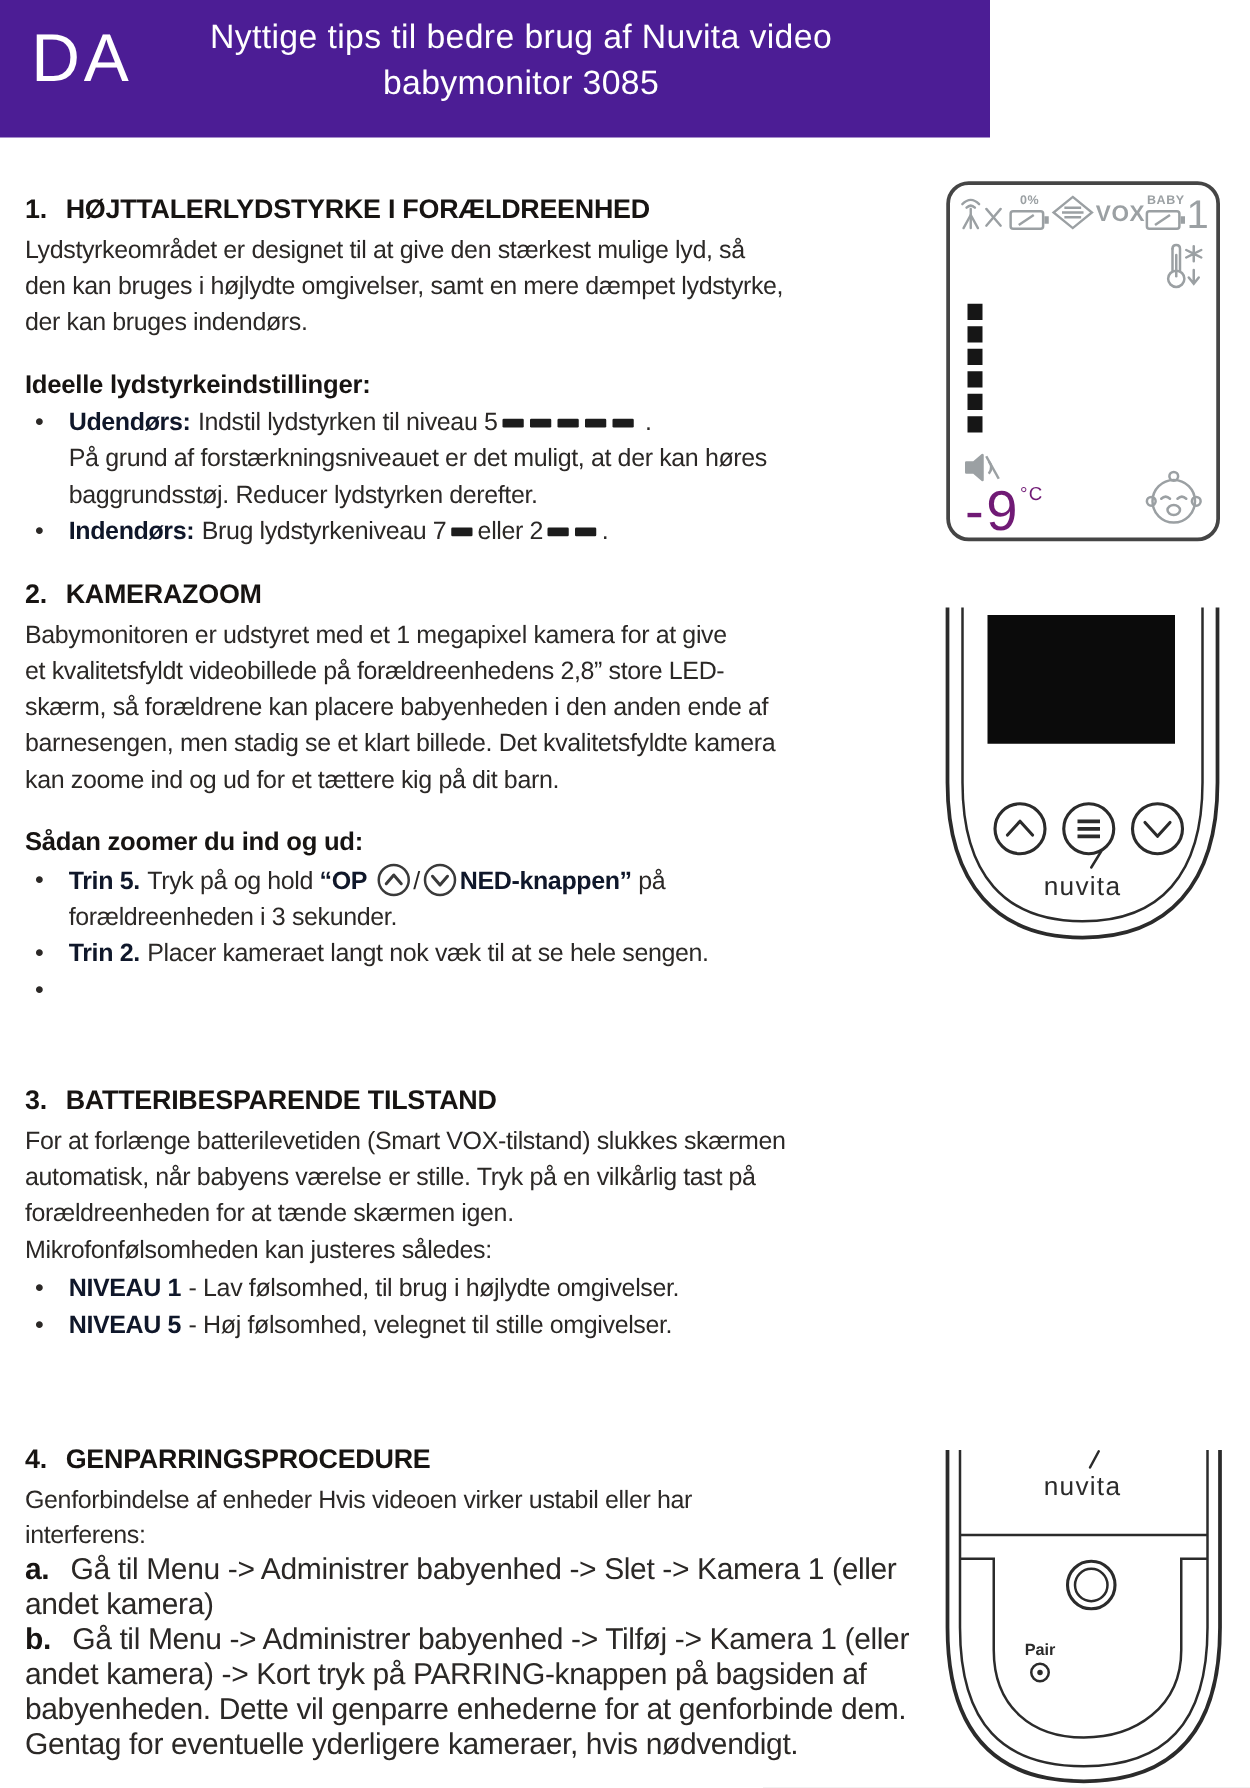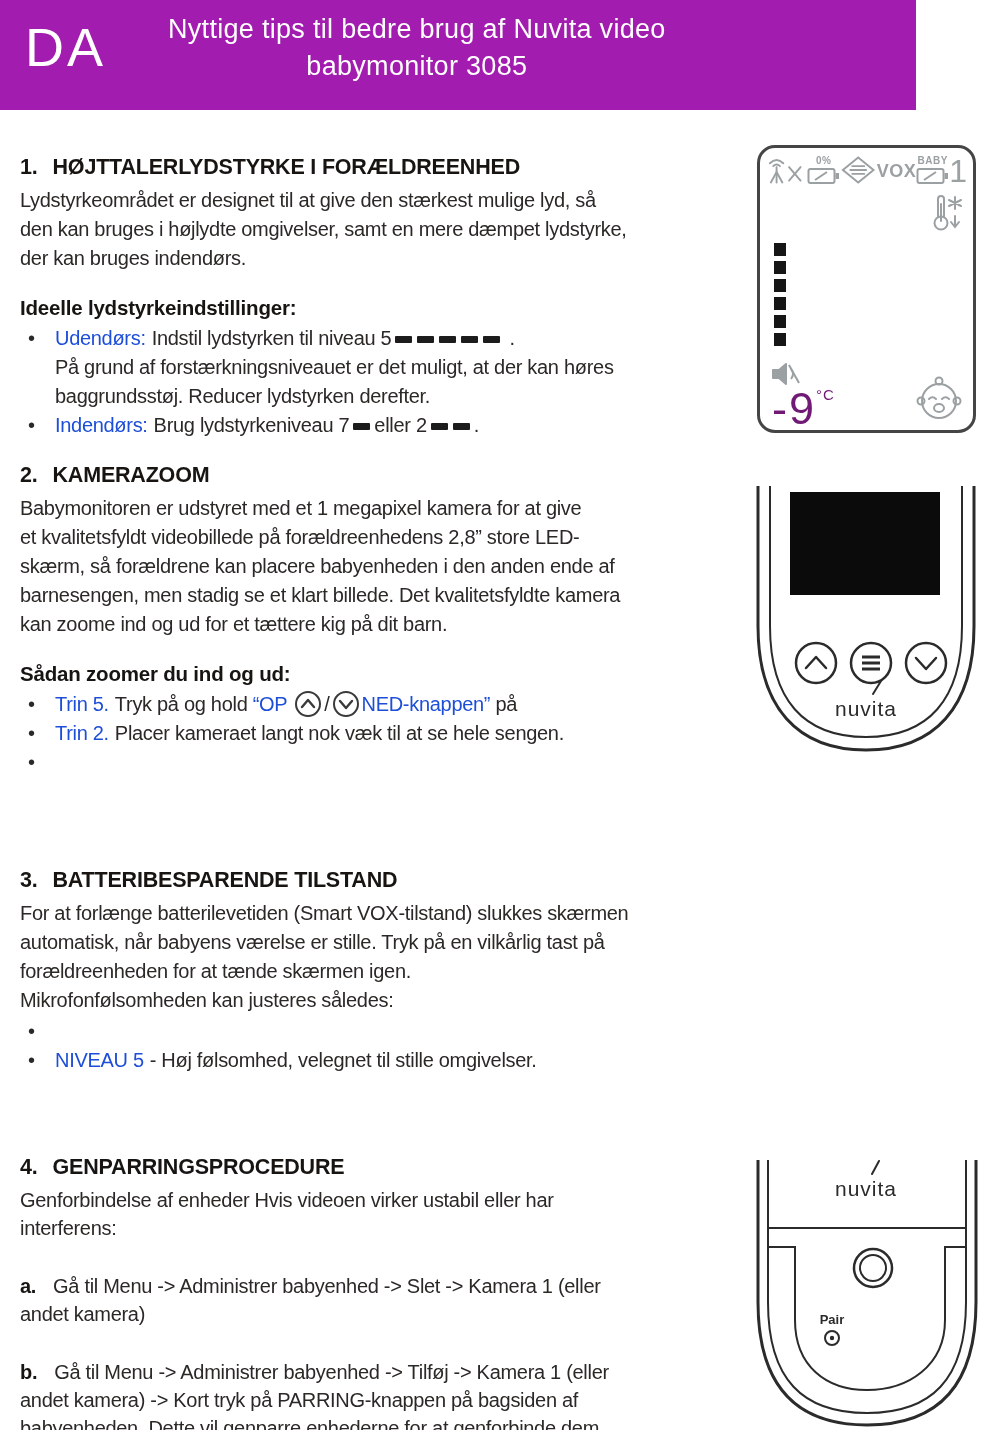--- a/index.html
+++ b/index.html
@@ -3,39 +3,39 @@
 <meta charset="utf-8">
 <style>
   * { margin:0; padding:0; box-sizing:border-box; }
   html,body { background:#e8e8e8; }
   .page {
     position:relative; width:1000px; height:1430px; background:#ffffff;
     font-family:"Liberation Sans", sans-serif; color:#2b2826; overflow:hidden;
     margin:0 auto;
   }
   
-  .hdr { position:absolute; left:0; top:0; width:916px; height:110px; background:#a21caf; }
+  .hdr { position:absolute; left:0; top:0; width:792px; height:110px; background:#4c1d95; }
   .da { position:absolute; left:25px; top:16px; color:#fff; font-size:54px; font-weight:400; letter-spacing:3px; }
   .hdr-title { position:absolute; left:168px; top:11px; color:#fff; font-size:27px; line-height:37px; font-weight:400; letter-spacing:.3px; white-space:pre-line;text-align:center; }
   
   .sec { position:absolute; left:20px; }
   .sec h2 { font-size:21.5px; font-weight:700; color:#171412; letter-spacing:-.2px; margin-bottom:6px; }
   .sec h2 .num { margin-right:15px; }
   .para { font-size:20px; line-height:29px; letter-spacing:-.3px; white-space:pre-line; }
   .sub { font-size:20.5px; font-weight:700; color:#171412; line-height:29px; margin-top:20px; letter-spacing:-.2px; }
   .bullets { margin-top:2px; }
   .bullet { display:flex; font-size:20px; line-height:29px; letter-spacing:-.3px; }
   .dot { width:35px; padding-left:8px; flex:none; }
-  .b { font-weight:400; color:#1d4ed8; }
+  .b { font-weight:700; color:#0f172a; }
   .lbl { margin-right:6px; }
   .cont { white-space:pre-line; }
   .after { margin-left:5px; }
   .s1 { top:155px; } .s2 { top:463px; } .s3 { top:868px; } .s4 { top:1155px; }
   .s4 .para { line-height:28px; }
-  .item { font-size:20px; line-height:28px; letter-spacing:-.3px;margin-top:30px; }
+  .item { font-size:24px; line-height:28px; letter-spacing:-.3px; }
   .item-letter { font-weight:700; color:#171412; margin-right:17px; }
   .prewrap { white-space:pre-line; }
   
   .dash-group { display:inline-flex; gap:5px; margin:0 4px; vertical-align:middle; }
   .dash { width:17px; height:7px; background:#1c1c1c; border-radius:1px; display:inline-block; }
   
   .circle-inline { vertical-align:-7px; margin:0 2px; }
   
   .lcd { position:absolute; left:757px; top:145px; width:219px; height:288px;
          border:3px solid #454545; border-radius:18px; background:#fff; }
@@ -116,20 +116,21 @@
       <div class="bullet">
         <span class="dot">•</span>
         <div>
           <span class="b lbl">Trin 5.</span><span>Tryk på og hold </span><span class="b">“OP </span><svg class="circle-inline" width="28" height="28" viewBox="0 0 28 28">
               <circle cx="14" cy="14" r="12" fill="none" stroke="#3a3a3a" stroke-width="2"></circle>
               <polyline points="8,17 14,10 20,17" fill="none" stroke="#3a3a3a" stroke-width="2.4" stroke-linecap="round" stroke-linejoin="round"></polyline>
             </svg><span>/</span><svg class="circle-inline" width="28" height="28" viewBox="0 0 28 28">
               <circle cx="14" cy="14" r="12" fill="none" stroke="#3a3a3a" stroke-width="2"></circle>
               <polyline points="8,11 14,18 20,11" fill="none" stroke="#3a3a3a" stroke-width="2.4" stroke-linecap="round" stroke-linejoin="round"></polyline>
             </svg><span class="b">NED-knappen”</span><span> på</span>
+          <div class="cont">forældreenheden i 3 sekunder.</div>
         </div>
       </div>
       <div class="bullet">
         <span class="dot">•</span>
         <div><span class="b lbl">Trin 2.</span><span>Placer kameraet langt nok væk til at se hele sengen.</span></div>
       </div>
       <div class="bullet">
         <span class="dot">•</span>
       </div>
     </div>
@@ -137,20 +138,21 @@
 
   <div class="sec s3">
     <h2><span class="num">3.</span><span>BATTERIBESPARENDE TILSTAND</span></h2>
     <p class="para">For at forlænge batterilevetiden (Smart VOX-tilstand) slukkes skærmen
 automatisk, når babyens værelse er stille. Tryk på en vilkårlig tast på
 forældreenheden for at tænde skærmen igen.
 Mikrofonfølsomheden kan justeres således:</p>
     <div class="bullets">
       <div class="bullet">
         <span class="dot">•</span>
+        <div><span class="b lbl">NIVEAU 1</span><span>- Lav følsomhed, til brug i højlydte omgivelser.</span></div>
       </div>
       <div class="bullet">
         <span class="dot">•</span>
         <div><span class="b lbl">NIVEAU 5</span><span>- Høj følsomhed, velegnet til stille omgivelser.</span></div>
       </div>
     </div>
   </div>
 
   <div class="sec s4">
     <h2><span class="num">4.</span><span>GENPARRINGSPROCEDURE</span></h2>

